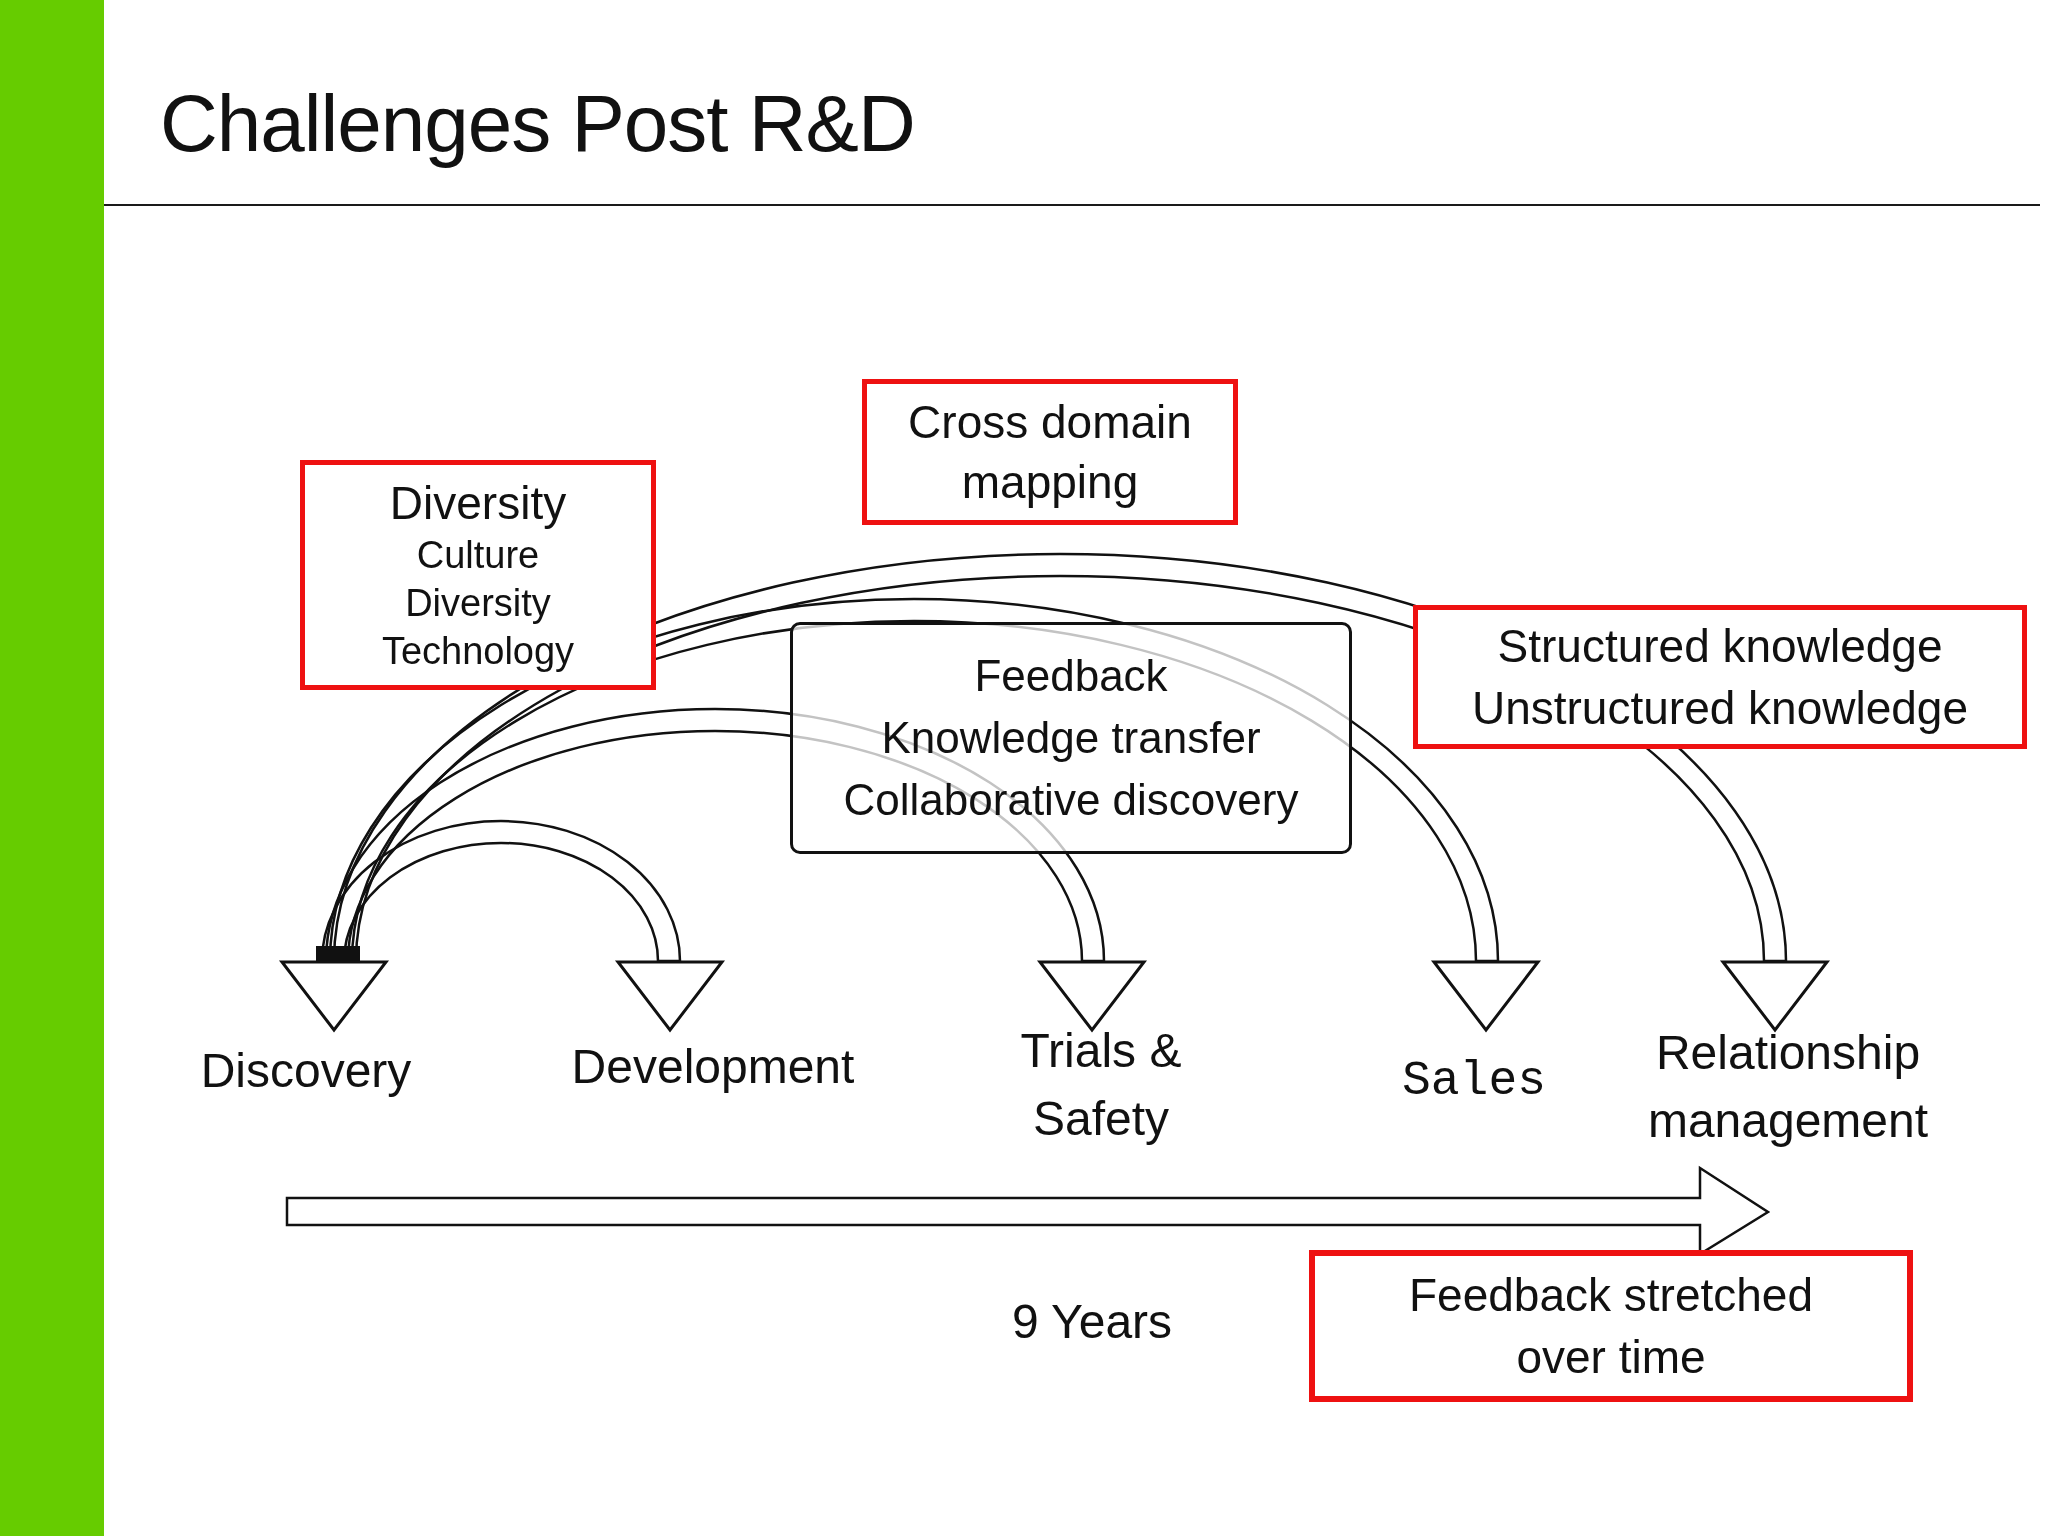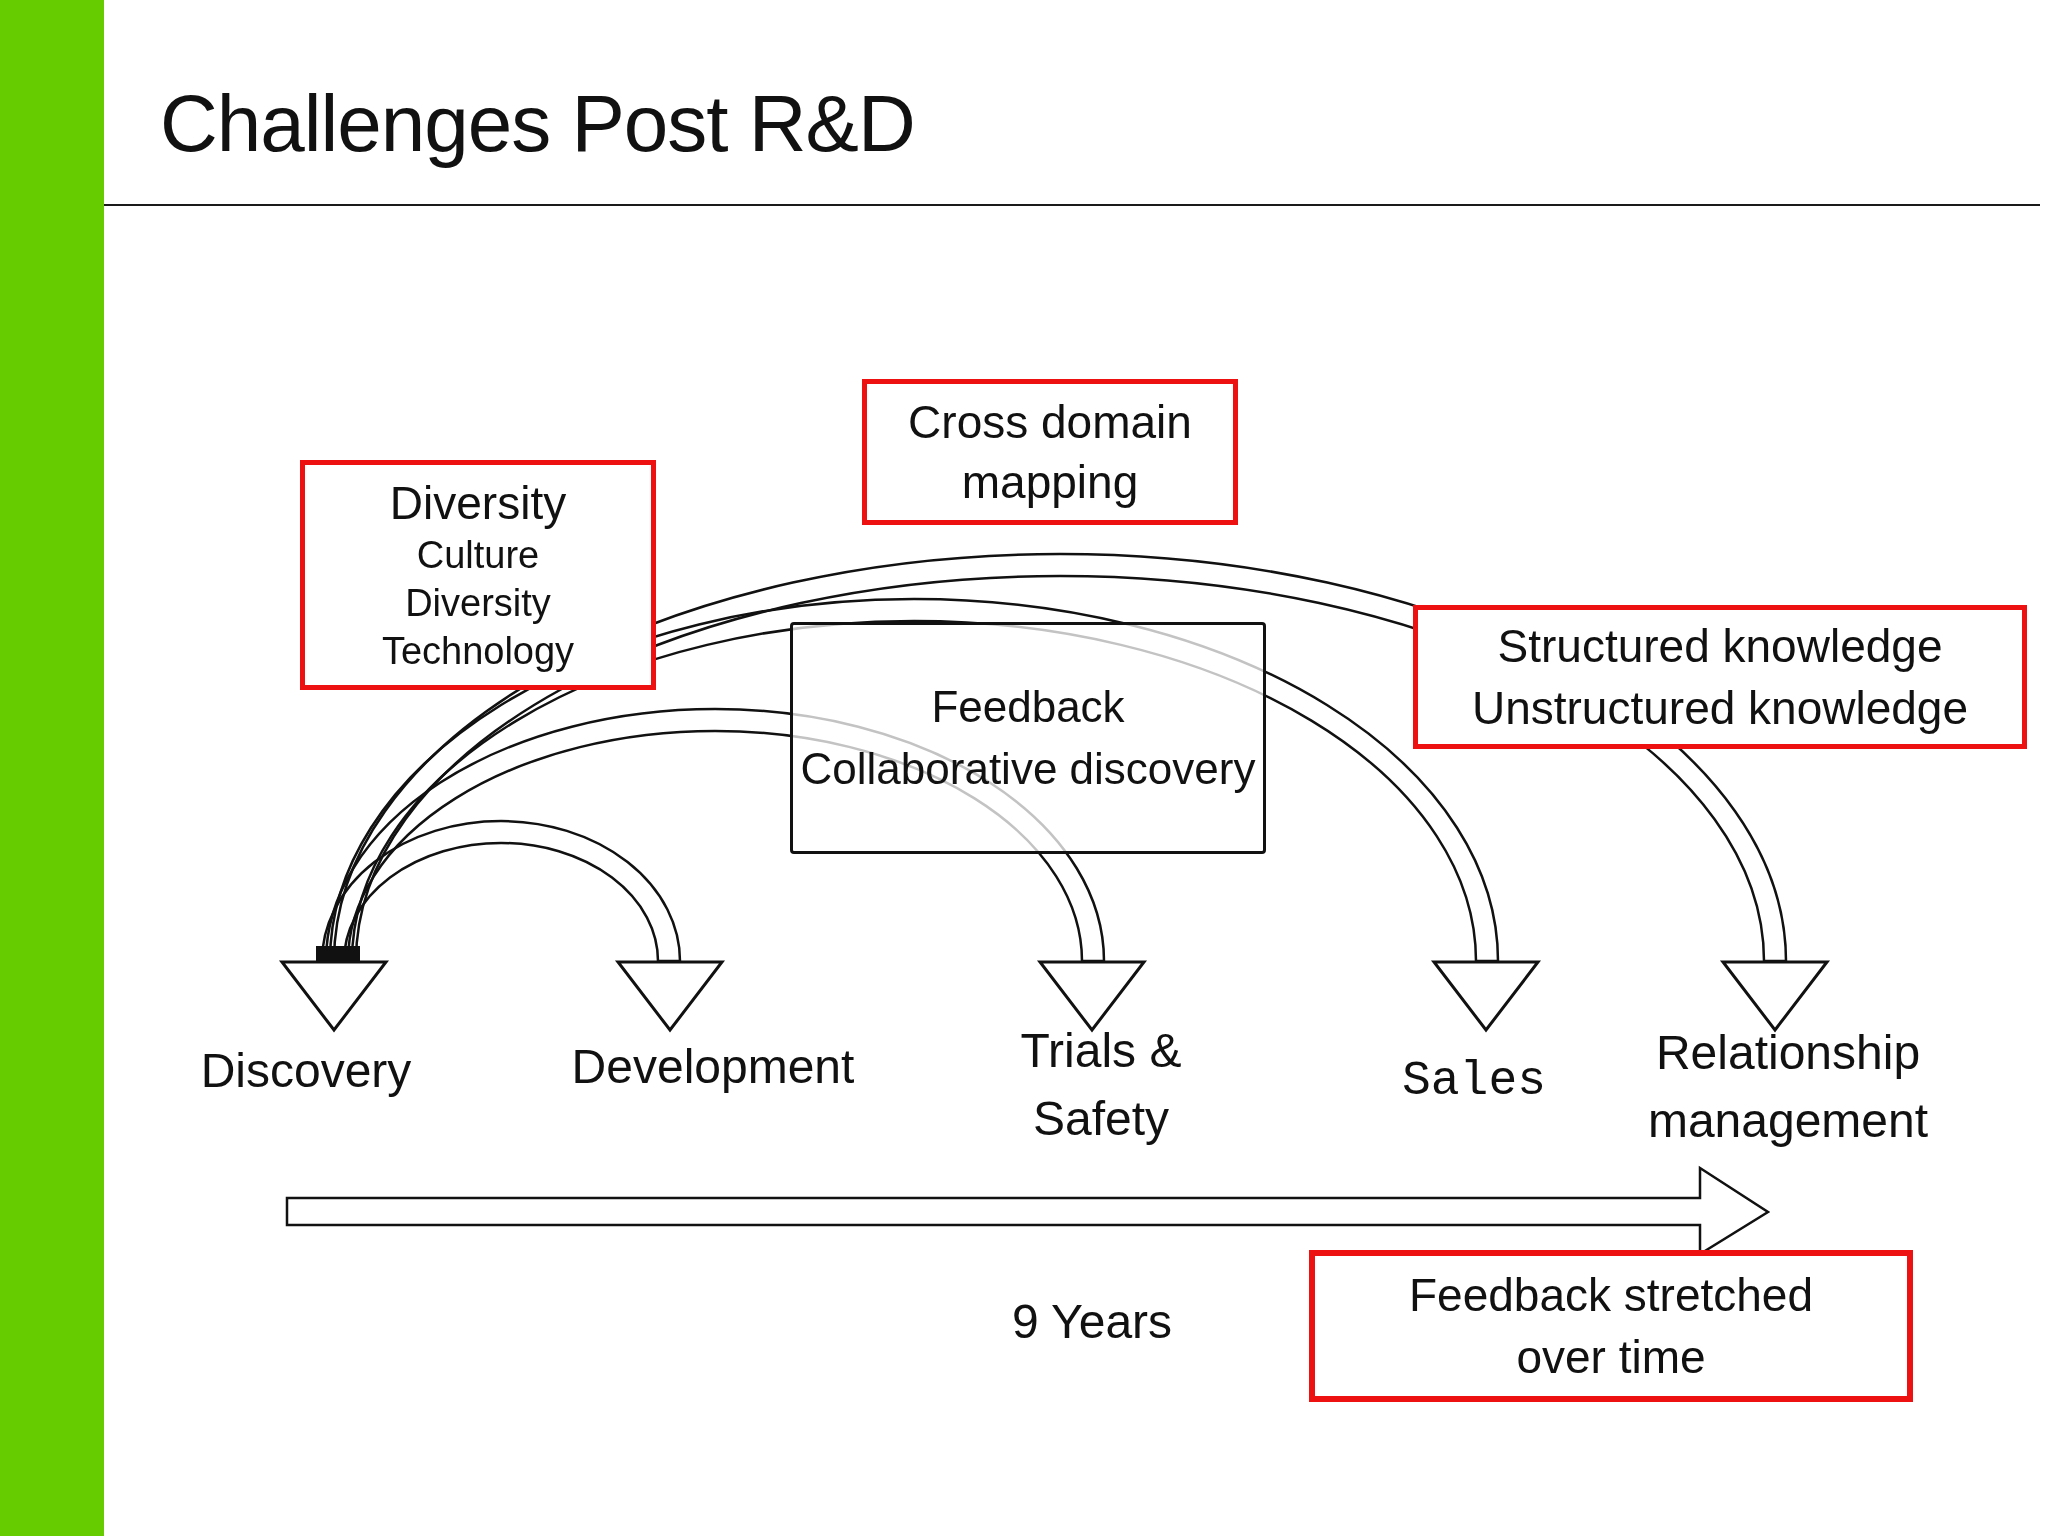--- a/index.html
+++ b/index.html
@@ -14,21 +14,21 @@
   svg.layer-top{position:absolute;left:0;top:0;z-index:3;}
   .callout{position:absolute;display:flex;flex-direction:column;justify-content:center;align-items:center;text-align:center;z-index:2;background:#ffffff;box-sizing:border-box;}
   .red-border{border:5px solid #EE1111;}
   .callout-diversity{left:300px;top:460px;width:356px;height:230px;}
   .callout-diversity .co-heading{font-size:46px;line-height:56px;}
   .callout-diversity .co-line{font-size:38px;line-height:48px;}
   .callout-cross{left:862px;top:379px;width:376px;height:146px;}
   .callout-cross .co-line{font-size:46px;line-height:60px;}
   .callout-structured{left:1413px;top:605px;width:614px;height:144px;}
   .callout-structured .co-line{font-size:46px;line-height:62px;}
-  .callout-feedback{left:790px;top:622px;width:476px;height:232px;border:3px solid #111;border-radius:4px;background:rgba(255,255,255,0.75);text-align:center;}
+  .callout-feedback{left:790px;top:622px;width:562px;height:232px;border:3px solid #111;border-radius:10px;background:rgba(255,255,255,0.75);text-align:center;}
   .callout-feedback .co-line{font-size:44px;line-height:62px;}
   .callout-stretched{left:1309px;top:1250px;width:604px;height:152px;border-width:6px;z-index:4;}
   .callout-stretched .co-line{font-size:46px;line-height:62px;}
   .stage-label{position:absolute;width:380px;text-align:center;font-size:48px;line-height:68px;z-index:2;}
   .lbl-discovery{left:116px;top:1037px;}
   .lbl-development{left:523px;top:1033px;}
   .lbl-trials{left:911px;top:1017px;}
   .lbl-sales{left:1284px;top:1047px;font-family:Liberation Mono, monospace;}
   .lbl-relationship{left:1598px;top:1019px;}
   .nine-years{position:absolute;left:912px;top:1294px;width:360px;text-align:center;font-size:48px;line-height:56px;z-index:2;}
@@ -70,20 +70,21 @@
   <div class="co-line">mapping</div>
 </div>
 
 <div class="callout red-border callout-structured">
   <div class="co-line">Structured knowledge</div>
   <div class="co-line">Unstructured knowledge</div>
 </div>
 
 <div class="callout callout-feedback">
   <div class="co-line">Feedback</div>
+  <div class="co-line">Knowledge transfer</div>
   <div class="co-line">Collaborative discovery</div>
 </div>
 
 <div class="stage-label lbl-discovery">
   <div>Discovery</div>
 </div>
 <div class="stage-label lbl-development">
   <div>Development</div>
 </div>
 <div class="stage-label lbl-trials">

